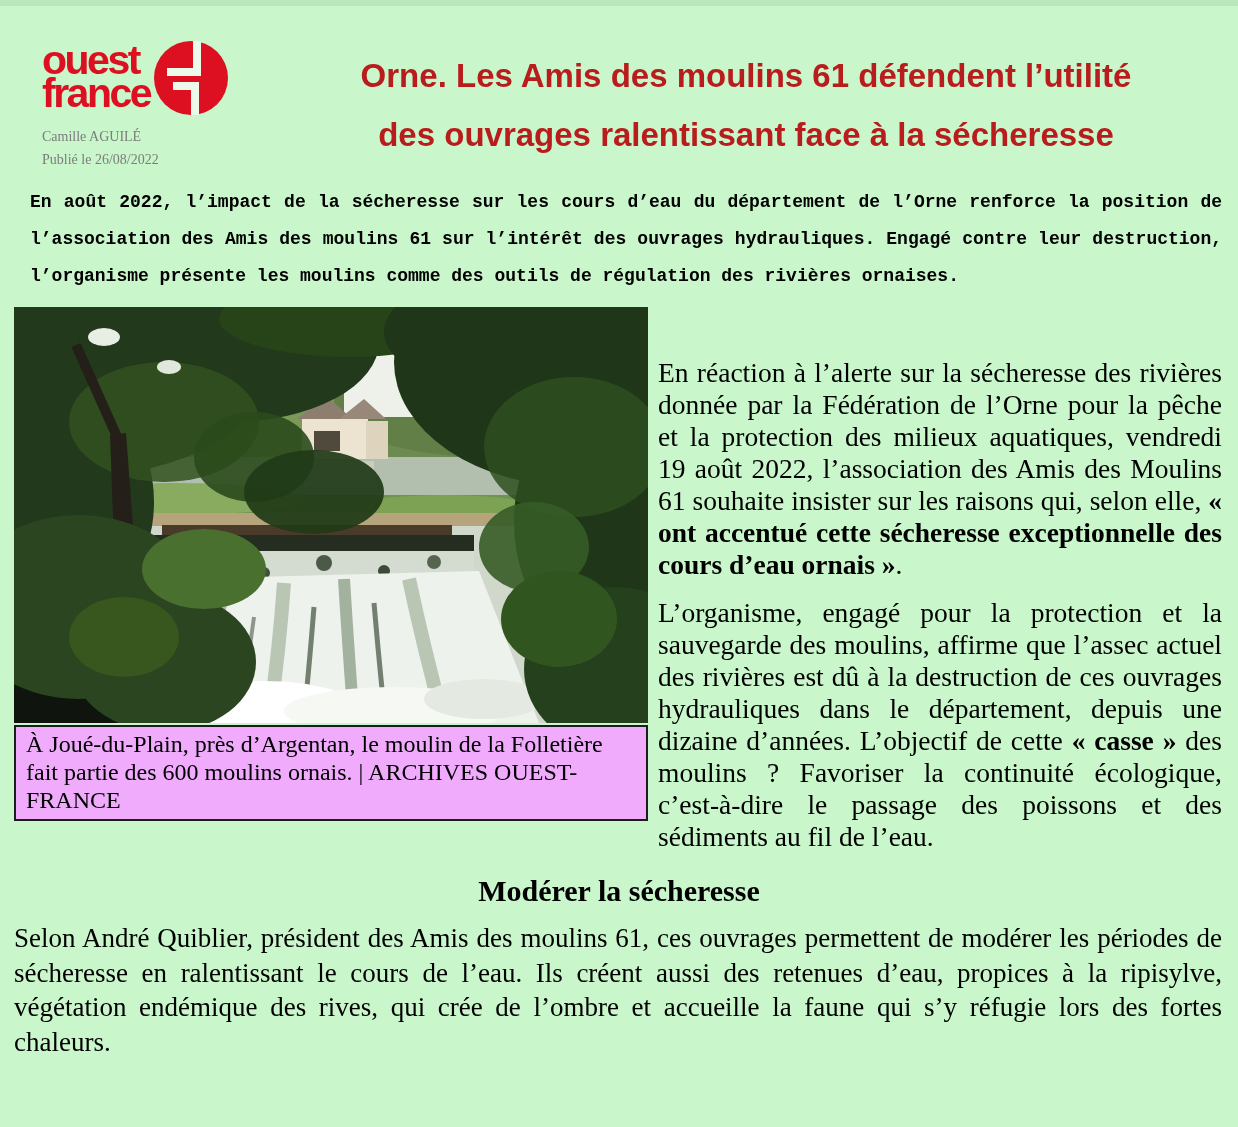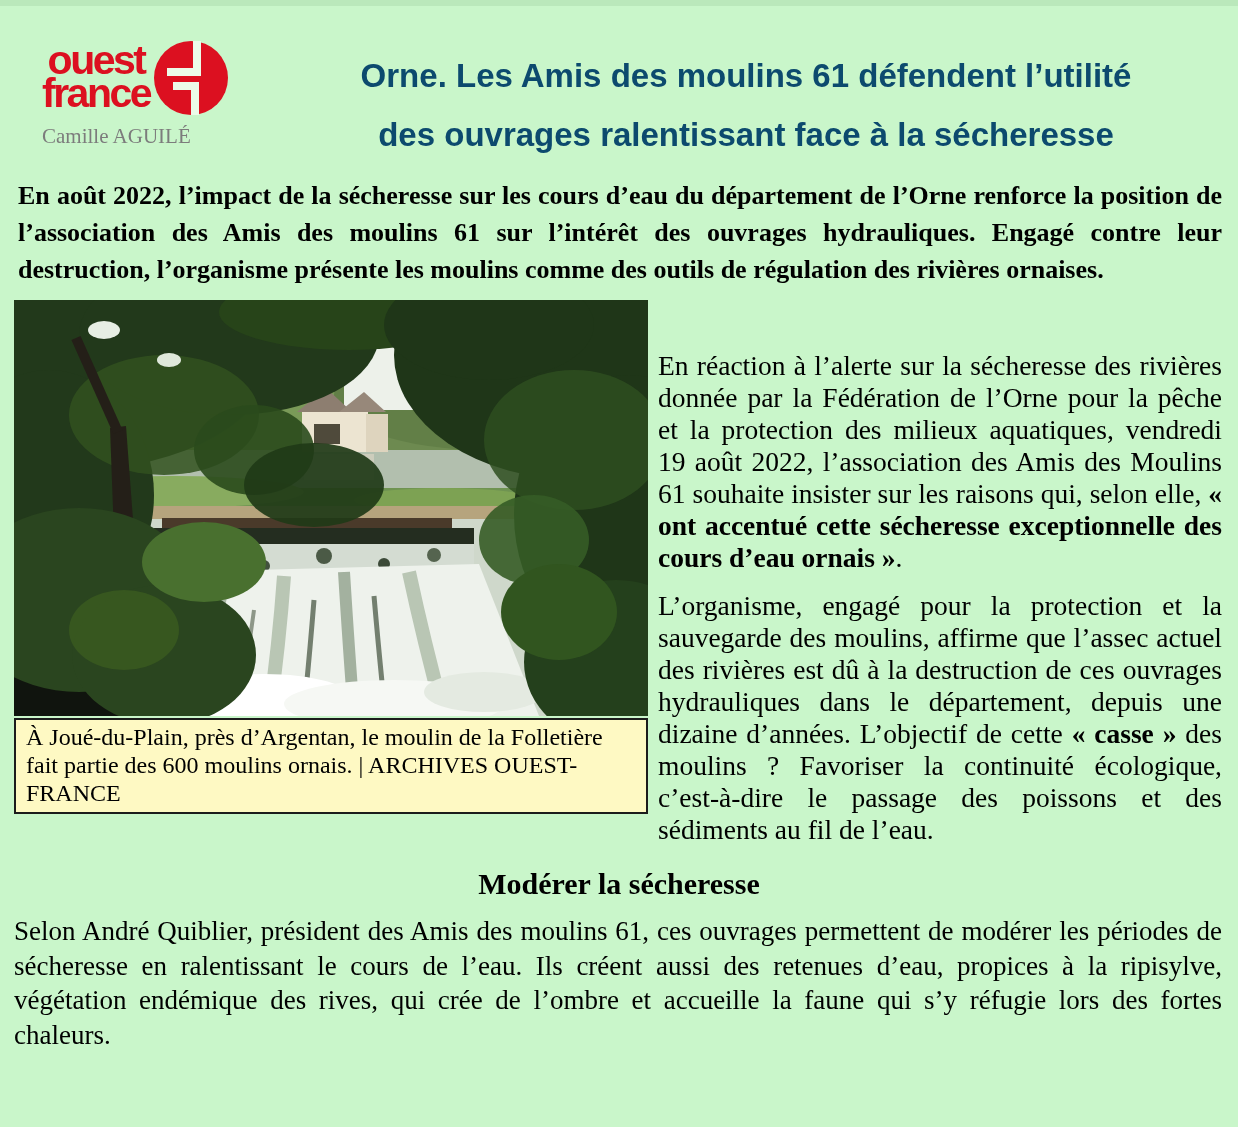--- a/index.html
+++ b/index.html
@@ -14,58 +14,59 @@
     font-family: "Liberation Serif", serif;
     color: #000;
   }
   .top-strip { height: 6px; background: #bae8bb; }
 
   
   header { display: flex; padding: 26px 40px 0 42px; }
   .brand { width: 252px; flex: none; }
   .logo { display: flex; align-items: flex-start; }
   .logo-text {
-    display: flex; flex-direction: column; text-align: center;
+    display: flex; flex-direction: column; text-align: left;
     font-family: "Liberation Sans", sans-serif;
     font-weight: bold; color: #dc1020;
     font-size: 41px; line-height: 0.80; letter-spacing: -2.5px;
     padding-top: 12px;
   }
   .logo-circle { margin-left: 3px; margin-top: 8px; flex: none; }
-  .byline { margin-top: 9px; font-size: 21px; line-height: 23px; color: #7c7c7c; }
+  .byline { margin-top: 9px; font-size: 14px; line-height: 23px; color: #7c7c7c; }
   .title {
     flex: 1; margin: 14px 0 0 0;
     text-align: center;
     font-family: "Liberation Sans", sans-serif;
     font-weight: 600;
     font-size: 33px; line-height: 59px;
-    color: #0c4a6e;
+    color: #b91c1c;
   }
 
   
   .intro {
-    margin: 13px 16px 0 18px;
+    margin: 13px 16px 0 30px;
     font-weight: bold;
-    font-size: 26px; line-height: 37px;
+    font-size: 18px; line-height: 37px;
     text-align: justify;
+    font-family: Liberation Mono, monospace;
   }
 
   
   .article-body {
     margin: 12px 16px 0 14px;
     font-size: 27.5px; line-height: 32px;
     text-align: justify;
     hyphens: auto; -webkit-hyphens: auto;
   }
   figure { float: left; width: 634px; margin: 0 10px 5px 0; }
   figure svg { display: block; }
   figcaption {
     margin-top: 2px;
     border: 2px solid #1c1c1c;
-    background: #fef9c3;
+    background: #f0abfc;
     font-size: 24px; line-height: 28px;
     padding: 3px 10px 5px 10px;
     text-align: left;
   }
   .p-col { margin: 0 0 16px 0; }
   .p-first { padding-top: 50px; }
   .bold { font-weight: bold; }
   .section-heading {
     clear: none;
     font-size: 30px; font-weight: bold;
@@ -89,20 +90,21 @@
           <span>france</span>
         </div>
         <svg class="logo-circle" width="76" height="76" viewBox="0 0 76 76" aria-hidden="true">
           <circle cx="38" cy="38" r="37" fill="#dc1020"></circle>
           <path d="M44 1 V32 H14" fill="none" stroke="#ecfbe9" stroke-width="8"></path>
           <path d="M20 46 H42 V75" fill="none" stroke="#ecfbe9" stroke-width="8"></path>
         </svg>
       </div>
       <div class="byline">
         <div>Camille AGUILÉ</div>
+        <div>Publié le 26/08/2022</div>
       </div>
     </div>
     <h1 class="title">
       <span>Orne. Les Amis des moulins 61 défendent l’utilité</span><br>
       <span>des ouvrages ralentissant face à la sécheresse</span>
     </h1>
   </header>
 
   <p class="intro">En août 2022, l’impact de la sécheresse sur les cours d’eau du département de l’Orne renforce la position de l’association des Amis des moulins 61 sur l’intérêt des ouvrages hydrauliques. Engagé contre leur destruction, l’organisme présente les moulins comme des outils de régulation des rivières ornaises.</p>
 

